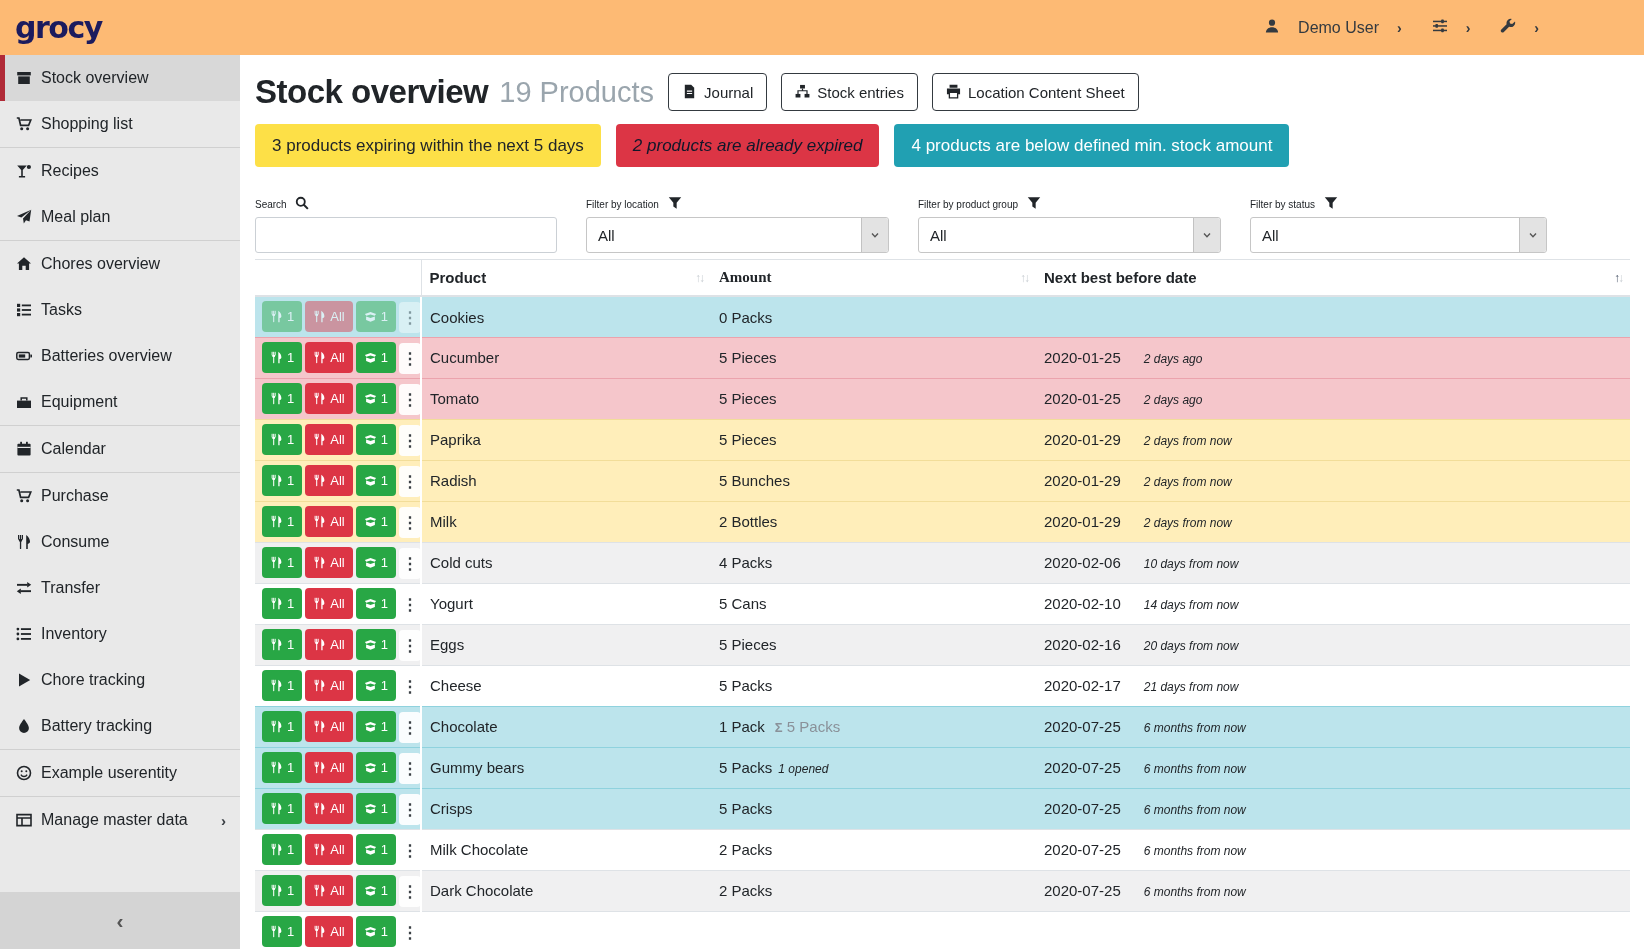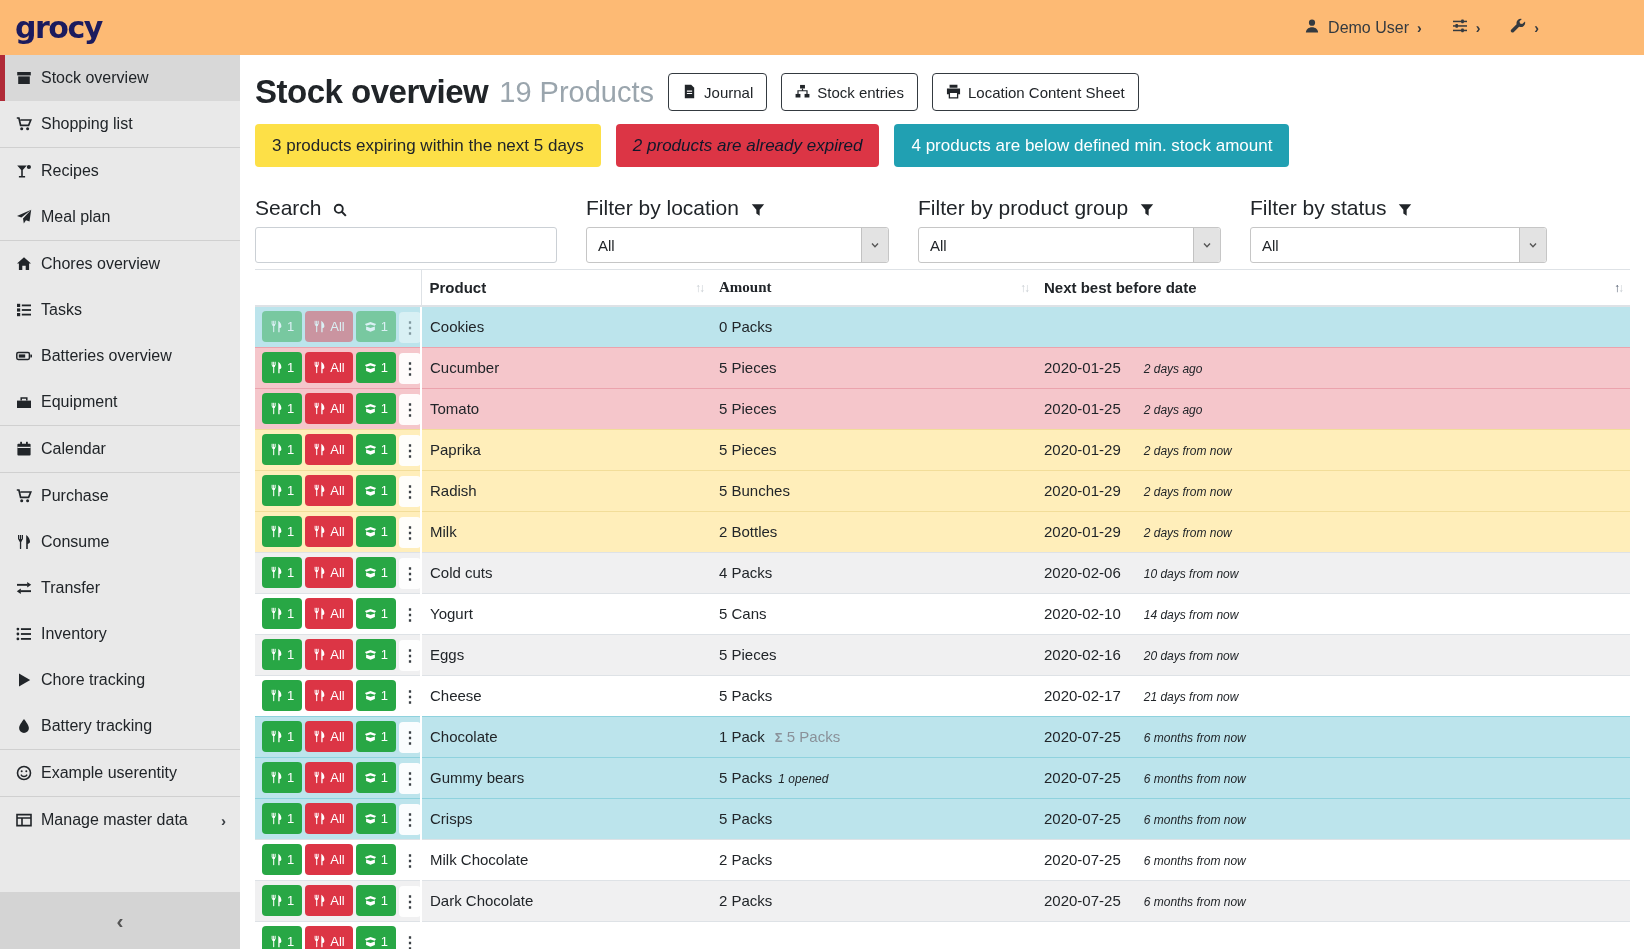--- a/index.html
+++ b/index.html
@@ -8,21 +8,21 @@
     width:1644px; height:949px; overflow:hidden;
     font-family:"Liberation Sans", sans-serif;
     color:#212529; background:#fff;
   }
   .ic { width:1em; height:1em; fill:currentColor; display:inline-block; vertical-align:-0.12em; }
 
   
   .navbar { height:55px; background:#fdba74; display:flex; align-items:center; padding:0 105px 0 15px; }
   .logo { font-size:30px; font-weight:700; color:#1b1b5e; letter-spacing:-1.5px; cursor:pointer; font-family:"DejaVu Sans",sans-serif; }
   .nav-right { margin-left:auto; display:flex; align-items:center; gap:30px; color:#343a40; }
-  .nav-item { display:flex; align-items:center; gap:8px; font-size:16px; cursor:pointer;justify-content:center; }
+  .nav-item { display:flex; align-items:center; gap:18px; font-size:16px; cursor:pointer;justify-content:center; }
   .nav-item .ic { font-size:16px; }
   .chev { font-size:14px; font-weight:700; color:#343a40; line-height:1; }
 
   
   .layout { display:flex; height:894px; }
 
   
   .sidebar { width:240px; background:#e9e9e9; display:flex; flex-direction:column; flex:none; }
   .side-item { display:flex; align-items:center; height:46px; padding:0 14px 0 16px; font-size:16px; color:#212529; cursor:pointer; }
   .side-item .s-ic { width:25px; font-size:16px; display:inline-flex; color:#212529; }
@@ -39,21 +39,21 @@
   .btn-outline { display:inline-flex; align-items:center; gap:7px; height:38px; padding:0 13px;
     border:1px solid #343a40; border-radius:4px; background:#fff; color:#212529; font-size:15px;
     font-family:inherit; cursor:pointer; }
   .btn-outline .ic { font-size:15px; }
 
   .alerts { display:flex; gap:15px; margin-bottom:29px; }
   .alert { display:inline-flex; align-items:center; height:43px; padding:0 17px; border-radius:4px; font-size:17px; cursor:pointer; }
 
   .filters { display:flex; }
   .fgroup { margin-right:29px; }
-  .fgroup label { display:block; font-size:21px; color:#212529; margin-bottom:7px; }
+  .fgroup label { display:block; font-size:10px; color:#212529; margin-bottom:7px; }
   .fgroup label .ic { font-size:14px; margin-left:6px; }
   .f-search { width:302px; }
   .f-sel    { width:303px; }
   .f-sel-last { width:297px; margin-right:0; }
   .txt-input { width:100%; height:36px; border:1px solid #cbd0d5; border-radius:3px; padding:0 10px; font-size:15px; font-family:inherit; }
   .select { position:relative; display:flex; align-items:center; height:36px; border:1px solid #c6c6c6; border-radius:3px;
     background:#fff; padding:0 36px 0 11px; font-size:15px; cursor:pointer; }
   .caretbox { position:absolute; right:0; top:0; bottom:0; width:27px; background:#e3e3e3; border-left:1px solid #c2c2c2;
     border-radius:0 3px 3px 0; display:flex; align-items:center; justify-content:center; color:#555; }
   .caretbox .ic { font-size:12px; }

